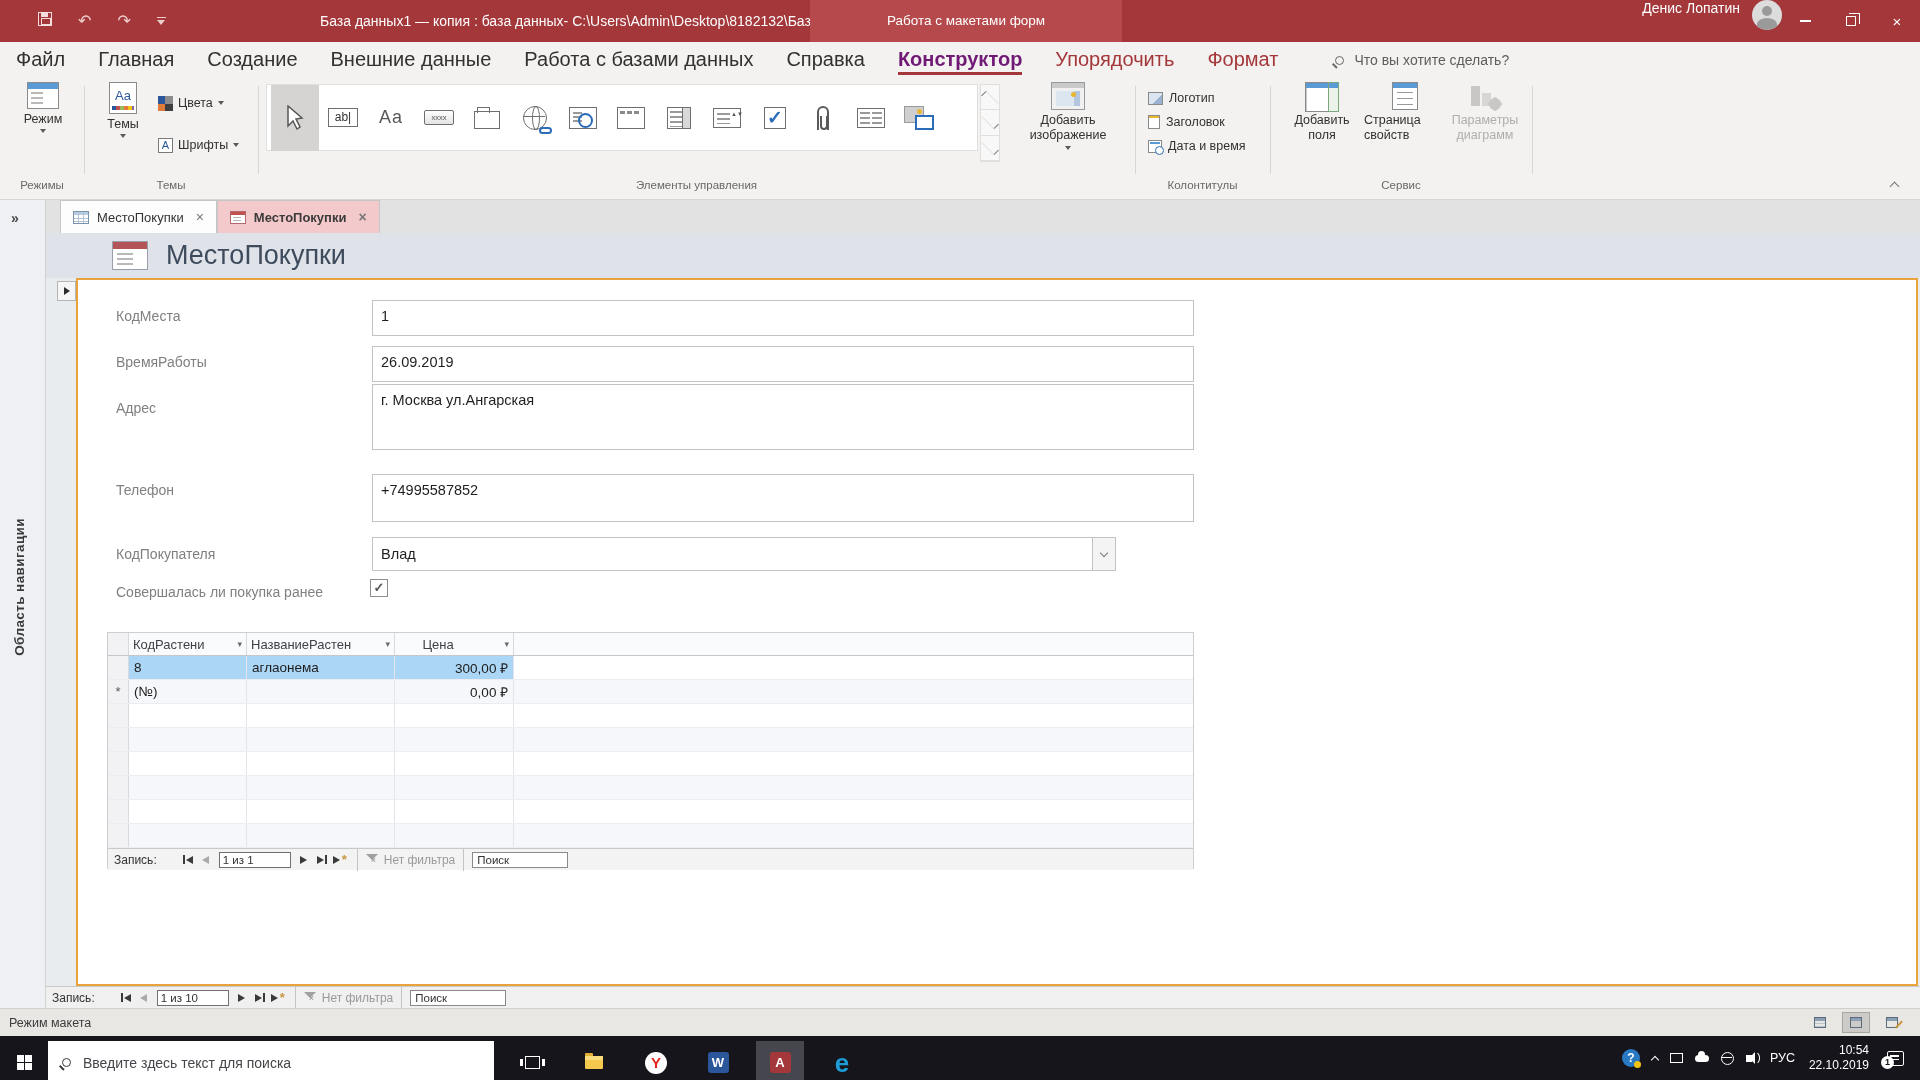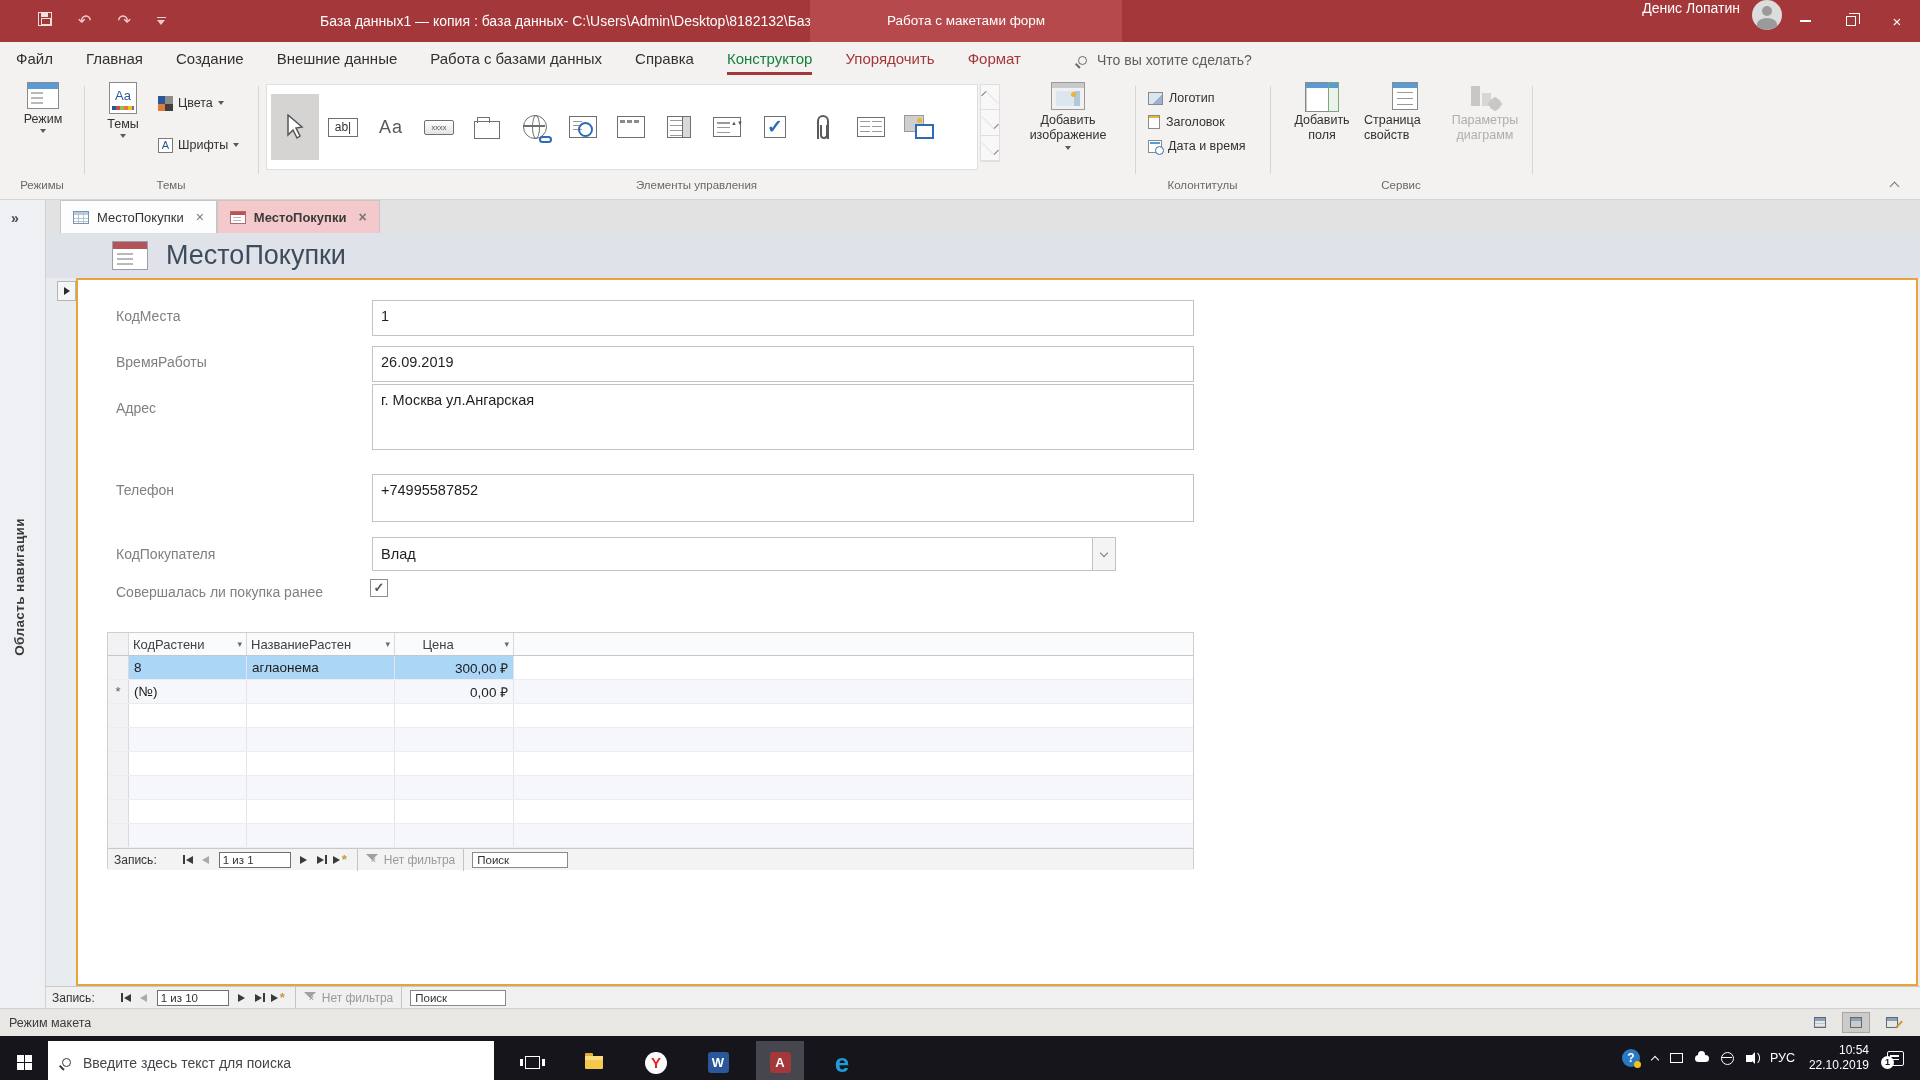--- a/index.html
+++ b/index.html
@@ -26,23 +26,23 @@
   .avatar:before{content:"";position:absolute;left:10px;top:6px;width:10px;height:10px;border-radius:50%;background:#9a9a9a}
   .avatar:after{content:"";position:absolute;left:5px;top:18px;width:20px;height:12px;border-radius:50% 50% 0 0;background:#9a9a9a}
   .winbtns{right:0;top:0;height:42px;display:flex}
   .winbtn{width:46px;height:42px;display:flex;align-items:center;justify-content:center;color:#fff;font-size:15px;cursor:default}
   .minbar{width:11px;height:1.5px;background:#fff}
   .restore{width:10px;height:10px;border:1.5px solid #fff;position:relative}
   .restore:before{content:"";position:absolute;left:2px;top:-4px;width:10px;height:10px;border:1.5px solid #fff;border-left:none;border-bottom:none}
 
   
   .menubar{left:0;top:42px;width:1920px;height:36px;background:#f3f2f1;display:flex;align-items:center;padding-left:16px}
-  .mtab{font-size:15px;color:#323130;margin-right:33px;height:36px;line-height:34px;position:relative;white-space:nowrap}
+  .mtab{font-size:20px;color:#323130;margin-right:33px;height:36px;line-height:34px;position:relative;white-space:nowrap}
   .mtab.ctx{color:#a4373a}
-  .mtab.active{color:#15803d;font-weight:normal}
+  .mtab.active{color:#701a75;font-weight:bold}
   .mtab.active:after{content:"";position:absolute;left:0;right:0;bottom:3px;height:3px;background:#a4373a}
   .msearch{display:flex;align-items:center;gap:10px;margin-left:24px;color:#5f5d5b;font-size:14px}
   .mag{width:9px;height:9px;border:1.5px solid #6a6866;border-radius:50%;position:relative;display:inline-block}
   .mag:after{content:"";position:absolute;left:-4px;top:8px;width:6px;height:1.5px;background:#6a6866;transform:rotate(45deg)}
 
   
   .ribbon{left:0;top:78px;width:1920px;height:122px;background:#f3f2f1;border-bottom:1px solid #d8d6d4}
   .rdiv{position:absolute;top:8px;width:1px;height:88px;background:#d8d6d4}
   .glabel{position:absolute;top:101px;height:16px;font-size:11.5px;color:#696969;text-align:center}
   .bigbtn{position:absolute;top:4px;display:flex;flex-direction:column;align-items:center;gap:3px;font-size:12.5px;color:#323130}
@@ -53,21 +53,21 @@
   .ic-mode:before{content:"";position:absolute;left:0;top:0;right:0;height:6px;background:#5b9bd5}
   .ic-mode:after{content:"";position:absolute;left:3px;top:9px;width:12px;height:14px;background:
     linear-gradient(#b9b9b9 0 2px,transparent 2px 5px,#b9b9b9 5px 7px,transparent 7px 10px,#b9b9b9 10px 12px,transparent 12px)}
   
   .ic-themes{width:28px;height:32px;border:1px solid #8a8a8a;background:#fff;position:relative;font-size:13px;color:#2b579a;text-align:center;line-height:26px}
   .ic-themes:after{content:"";position:absolute;left:2px;bottom:3px;width:22px;height:4px;background:
     linear-gradient(90deg,#2b579a 0 4px,#c0504d 4px 8px,#9bbb59 8px 12px,#e07b39 12px 16px,#f2c314 16px 20px,#8064a2 20px)}
   .ic-colors{width:15px;height:15px;background:linear-gradient(90deg,#2b579a 50%,#8c8c8c 50%) top/15px 8px no-repeat,linear-gradient(90deg,#e07b39 50%,#3f3f3f 50%) bottom/15px 7px no-repeat}
   .ic-fonts{width:15px;height:15px;border:1px solid #7a7a7a;background:#fff;color:#2b579a;font-size:11px;text-align:center;line-height:13px}
   
-  .ctlbox{position:absolute;left:266px;top:6px;width:712px;height:86px;background:#fff;border:1px solid #e1dfdd;display:flex;align-items:center;padding-left:4px}
+  .ctlbox{position:absolute;left:266px;top:6px;width:712px;height:67px;background:#fff;border:1px solid #e1dfdd;display:flex;align-items:center;padding-left:4px}
   .ctl{width:48px;height:66px;display:flex;align-items:center;justify-content:center;flex-shrink:0}
   .ctl.sel{background:#d6d4d2}
   .ctl-frame{border:1px solid #6f6f6f;background:#fff}
   .t-ab{width:30px;height:19px;font-size:12px;color:#333;text-align:center;line-height:17px}
   .t-aa{font-size:18px;color:#595959;letter-spacing:1px}
   .t-btn{width:30px;height:15px;border-radius:2px;font-size:7.5px;color:#555;text-align:center;line-height:13px;background:linear-gradient(#fff,#e4e4e4)}
   .t-tab{width:26px;height:18px;position:relative;margin-top:5px}
   .t-tab:before{content:"";position:absolute;left:2px;top:-5px;width:11px;height:5px;border:1px solid #6f6f6f;border-bottom:none}
   .t-glink{position:relative;width:24px;height:24px;border:1.5px solid #6f6f6f;border-radius:50%}
   .t-glink:before{content:"";position:absolute;left:8px;top:-1px;width:6px;height:22px;border:1px solid #6f6f6f;border-radius:50%}

